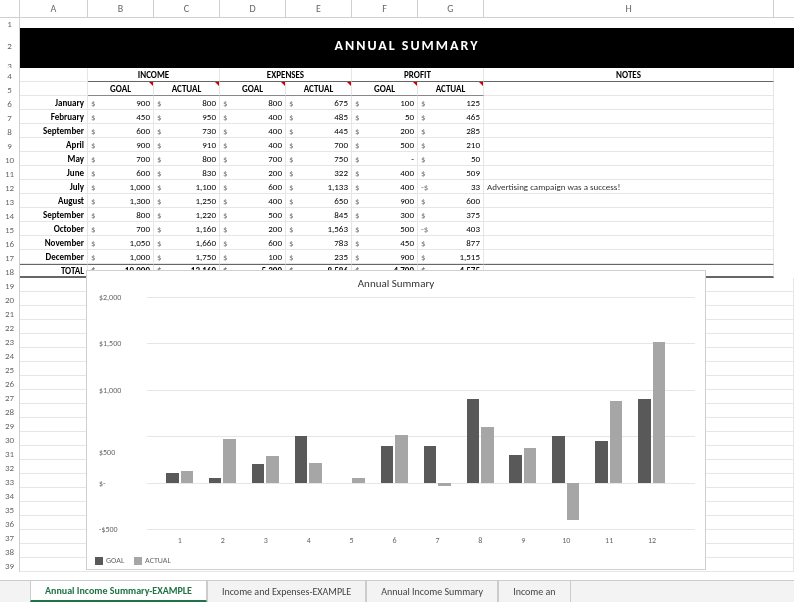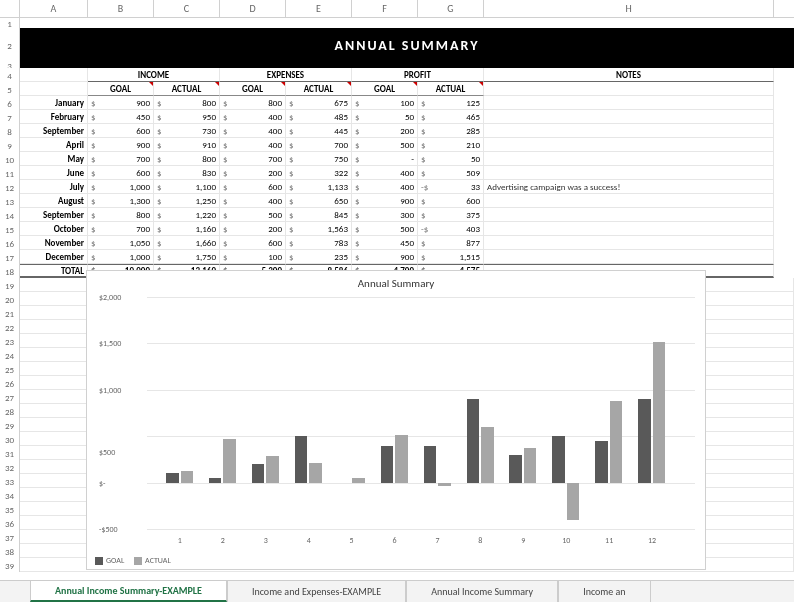--- a/index.html
+++ b/index.html
@@ -26,21 +26,21 @@
 .grid-line { position: absolute; left: 0; right: 0; border-top: 1px solid #e6e6e6; }
 .ylab { position: absolute; left: -48px; width: 42px; font-size: 8px; color: #666; transform: translateY(-50%); }
 .bar-pair { position: absolute; bottom: 0; width: 6%; height: 100%; }
 .bar { position: absolute; bottom: 0; width: 38%; }
 .bar.g { background: #595959; left: 8%; }
 .bar.a { background: #a6a6a6; left: 52%; }
 .xlab { position: absolute; bottom: -16px; width: 6%; text-align: center; font-size: 8px; color: #666; }
 .legend { position: absolute; bottom: 4px; left: 0; right: 0; text-align: left; font-size: 8px; color: #666; }
 .lsw { display: inline-block; width: 8px; height: 8px; margin: 0 3px 0 8px; vertical-align: middle; }
 .tabs { position: absolute; bottom: 0; left: 0; right: 0; height: 22px; background: #f3f3f3; border-top: 1px solid #ccc; display: flex; align-items: stretch; padding-left: 30px; }
-.tab { padding: 0 24px; border-right: 1px solid #ccc; border-left: 1px solid #ccc; background: #f3f3f3; color: #444; font-size: 10px; display: flex; align-items: center; cursor: pointer; }
+.tab { padding: 0 14px; border-right: 1px solid #ccc; border-left: 1px solid #ccc; background: #f3f3f3; color: #444; font-size: 10px; display: flex; align-items: center; cursor: pointer; }
 .tab.active { background: #fff; color: #217346; font-weight: bold; border-bottom: 2px solid #217346; }
 .w-rownum { width: 20px; }
 .wA { width: 68px; } .wB { width: 66px; } .wC { width: 66px; } .wD { width: 66px; } .wE { width: 66px; } .wF { width: 66px; } .wG { width: 66px; } .wH { width: 290px; }
 </style>
 </head>
 <body>
 
 <div class="col-headers">
   <div class="ch w-rownum"></div>
   <div class="ch wA">A</div>

